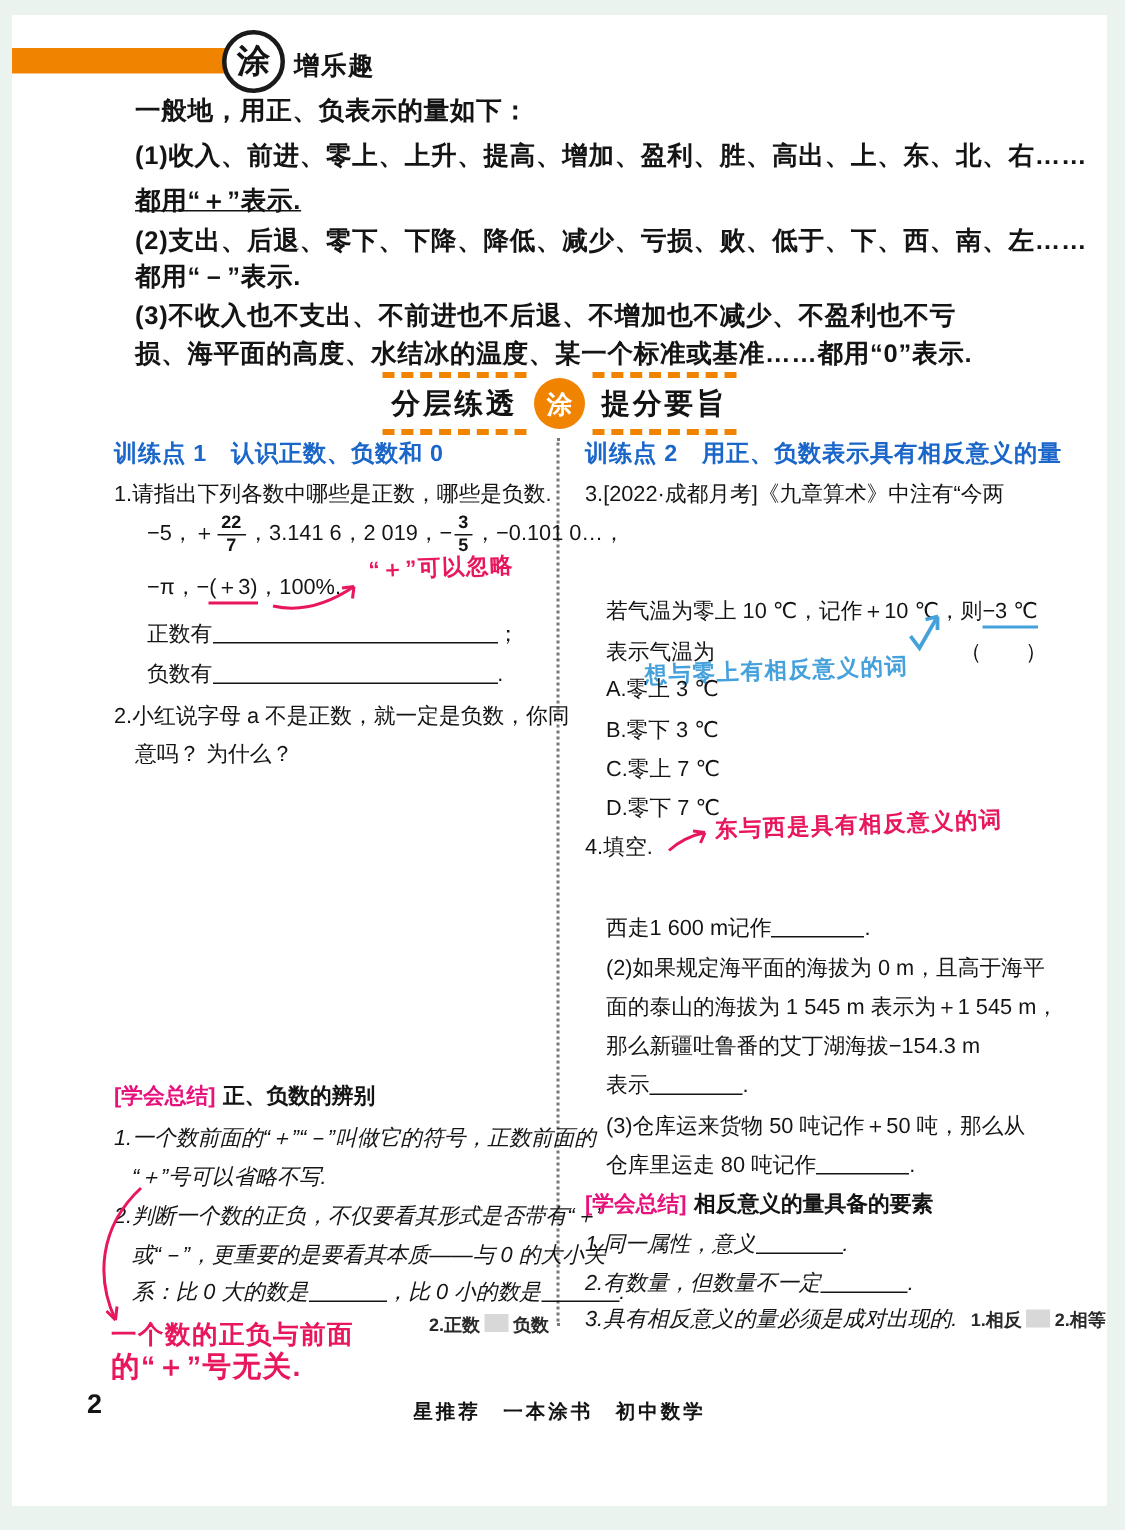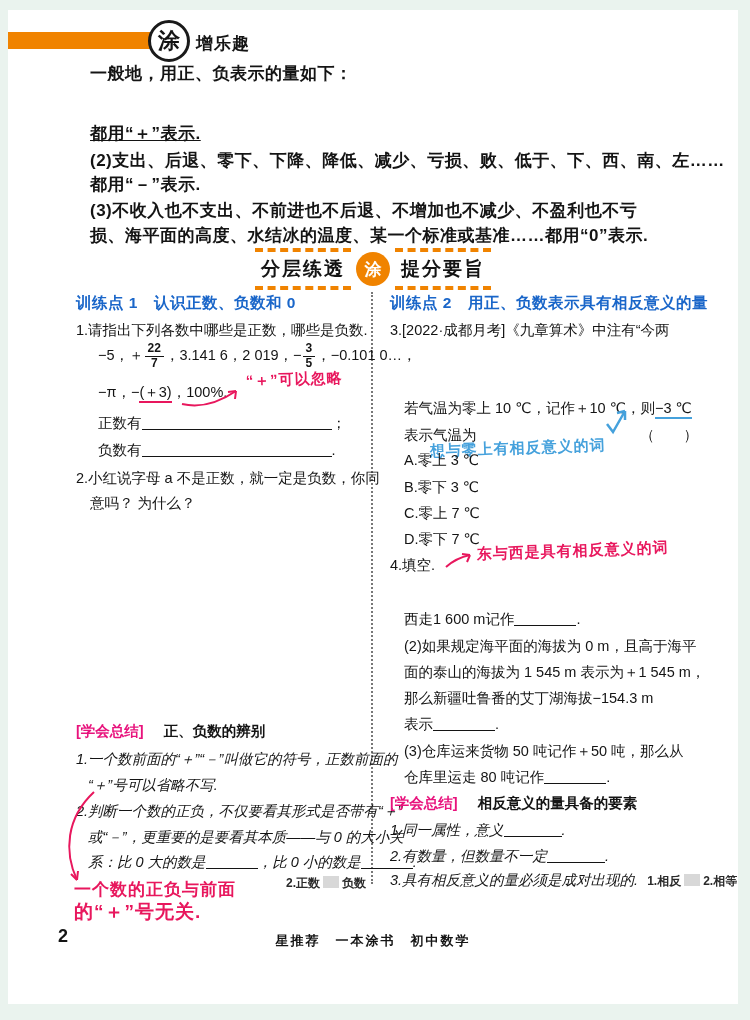--- a/index.html
+++ b/index.html
@@ -41,21 +41,21 @@
 
   .u-pink { border-bottom:2px solid #e8175d; padding-bottom:1px; }
   .u-blue { border-bottom:2px solid #45a1dc; padding-bottom:1px; }
 
   .hand { font-weight:700; letter-spacing:1px; font-size:15px; }
   .hand-pink { color:#e8175d; }
   .hand-blue { color:#45a1dc; }
   .tilt { transform:rotate(-2deg); transform-origin:left bottom; }
 
   .tag { color:#e8127c; font-weight:900; }
-  .sum-title { font-weight:900; margin-left:20px;text-align:right; }
+  .sum-title { font-weight:900; margin-left:5px;text-align:right; }
   .sum-text { font-style:italic; }
 
   .answer { font-size:12px; font-weight:700; color:#2a2a2a; }
   .gray-gap { display:inline-block; width:16px; height:12px; background:#d8d8d8; vertical-align:-1px; margin:0 3px; }
 
   .arrow-svg { position:absolute; overflow:visible; }
 
   .page-num { position:absolute; left:50px; top:916px; font-size:18px; font-weight:900; }
   .footer-text { position:absolute; left:0; right:0; top:922px; text-align:center; font-size:13px; font-weight:700; letter-spacing:2px; }
 </style>
@@ -64,20 +64,21 @@
 
 <div class="page">
 
   <div class="brand-bar"></div>
   <div class="brand-circle">
     <span>涂</span>
   </div>
   <div class="brand-text">增乐趣</div>
 
   <div class="line intro-line" style="left:82px; top:54px;">一般地，用正、负表示的量如下：</div>
+  <div class="line intro-line" style="left:82px; top:84px;">(1)收入、前进、零上、上升、提高、增加、盈利、胜、高出、上、东、北、右……</div>
   <div class="line intro-line" style="left:82px; top:114px;text-decoration:underline;">都用“＋”表示.</div>
   <div class="line intro-line" style="left:82px; top:141px;">(2)支出、后退、零下、下降、降低、减少、亏损、败、低于、下、西、南、左……</div>
   <div class="line intro-line" style="left:82px; top:165px;">都用“－”表示.</div>
   <div class="line intro-line" style="left:82px; top:191px;">(3)不收入也不支出、不前进也不后退、不增加也不减少、不盈利也不亏</div>
   <div class="line intro-line" style="left:82px; top:216px;">损、海平面的高度、水结冰的温度、某一个标准或基准……都用“0”表示.</div>
 
   <div class="banner">
     <span class="banner-seg">分层练透</span>
     <span class="banner-circle">涂</span>
     <span class="banner-seg">提分要旨</span>

